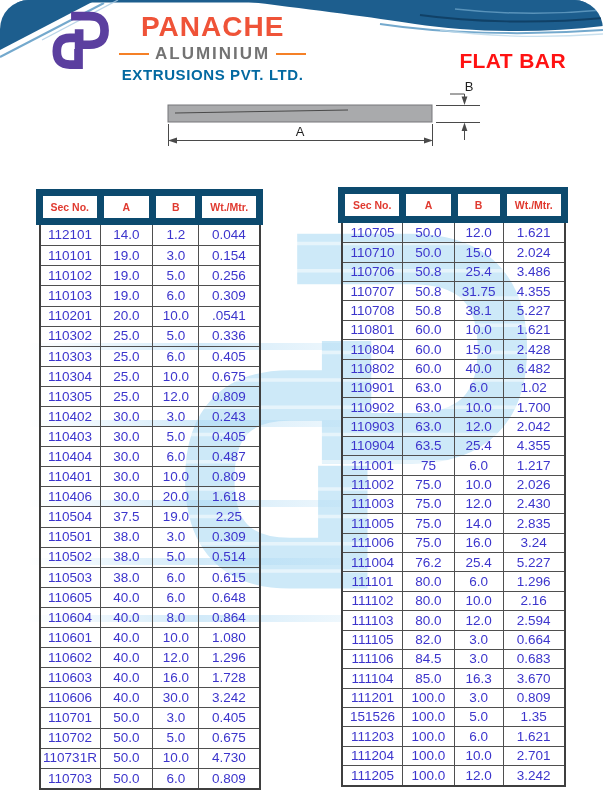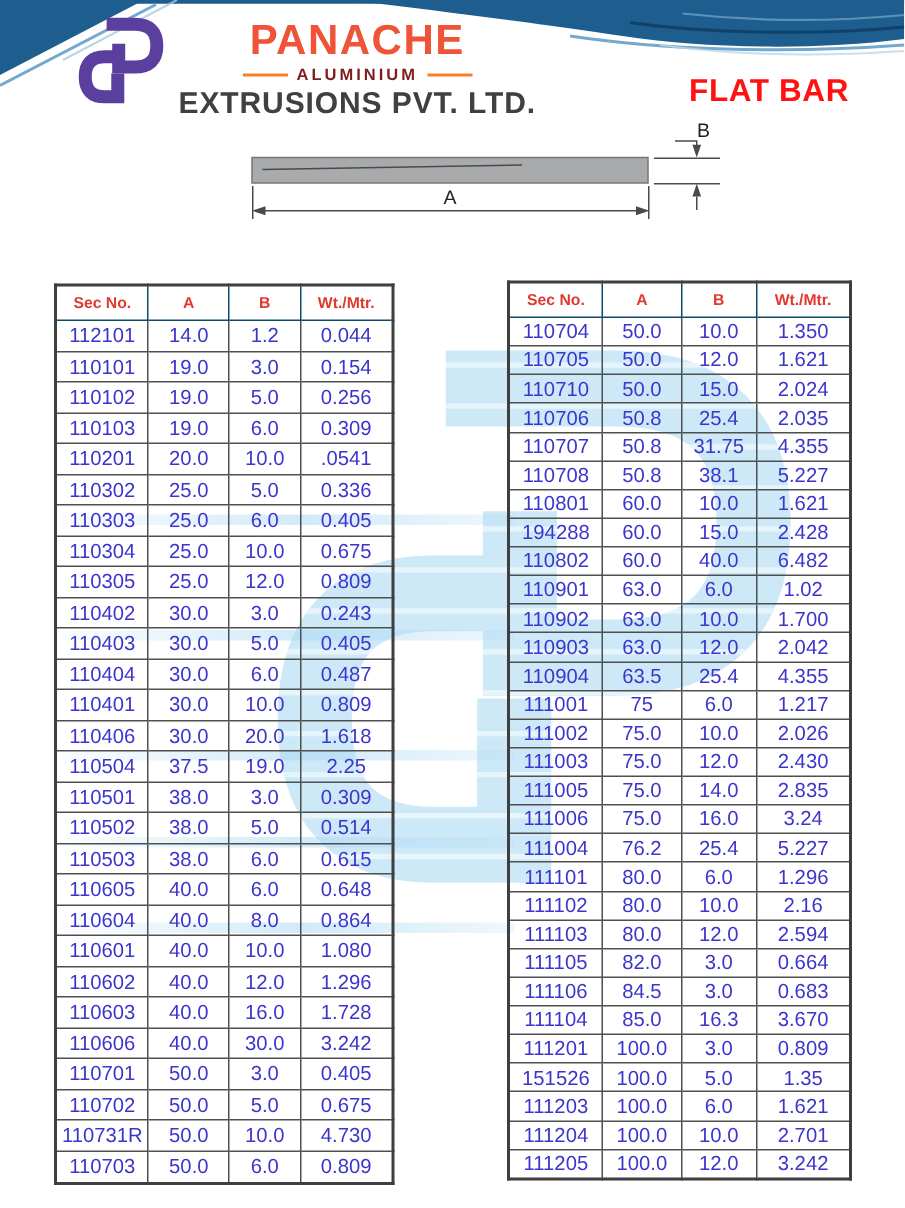--- a/index.html
+++ b/index.html
@@ -1,49 +1,49 @@
 <!DOCTYPE html>
 <html><head>
 <meta charset="utf-8">
 <style>
   html,body { margin:0; padding:0; background:#ffffff; }
   .page {
     position:relative; width:603px; height:805px; overflow:hidden;
-    background:#ffffff; font-family:"Liberation Sans", sans-serif;
+    background:#ffffff; font-family:"Liberation Sans", sans-serif;border-radius:29px;
   }
   
   .top-wave { position:absolute; top:0; left:0; z-index:3; }
   
   .brand { position:absolute; top:8px; left:50px; display:flex; gap:7px; z-index:4; }
   .brand-mark { width:62px; height:66px; }
   .brand-text { display:flex; flex-direction:column; align-items:center; padding-top:5px; }
   .brand-name { font-size:28px; font-weight:bold; color:#ef5338; letter-spacing:1px; line-height:1; }
   .alu-row { display:flex; align-items:center; gap:6px; margin-top:3px; }
   .alu-rule { width:30px; height:2px; background:#f58026; }
-  .alu-text { font-size:11px; font-weight:bold; letter-spacing:2px; color:#7f1d1d; }
-  .brand-line3 { font-size:20px; font-weight:bold; color:#404040; letter-spacing:0.6px; margin-top:2px; }
+  .alu-text { font-size:17px; font-weight:bold; letter-spacing:2px; color:#737373; }
+  .brand-line3 { font-size:15px; font-weight:bold; color:#0369a1; letter-spacing:0.6px; margin-top:2px; }
   
   .page-title { position:absolute; top:49px; right:37px; z-index:4;
     font-size:21px; font-weight:bold; color:#ff1212; letter-spacing:0.4px; }
   
   .diagram { position:absolute; left:148px; top:80px; z-index:2; }
   .dim-line { stroke:#4a4a4a; stroke-width:1; fill:none; }
   .dim-arrow { fill:#4a4a4a; stroke:none; }
   .dim-label { font-family:"Liberation Sans", sans-serif; font-size:13px; fill:#1f1f1f; }
   
   .watermark { position:absolute; left:168px; top:220px; width:380px; height:390px; z-index:0; }
   .streak { position:absolute; left:28px; width:315px; height:7px; z-index:0;
     background:linear-gradient(to right, rgba(173,217,244,0), rgba(173,217,244,0.55) 55%, rgba(173,217,244,0.2)); }
   
   .spec-table { position:absolute; z-index:1; border-collapse:collapse; table-layout:fixed;
     background:transparent; border:2px solid #3f3f3f; }
   .spec-table.left  { left:36px;  top:189px; width:227px; height:601px; }
   .spec-table.right { left:338px; top:187px; width:230px; height:600px; }
   .spec-table th { color:#e03a30; font-size:10.5px; font-weight:bold; height:22px;
-    border:1px solid #0c4a6e; text-align:center; padding:0; }
+    border:7px solid #0c4a6e; text-align:center; padding:0; }
   .spec-table td { color:#3c35cc; font-size:13.5px; text-align:center;
     border:1px solid #4f4f4f; padding:0; line-height:1; }
 </style>
 </head>
 <body>
 
 <div class="page">
 
   <svg class="top-wave" width="603" height="58" viewBox="0 0 603 58">
     <rect x="0" y="0" width="603" height="2.5" fill="#1d5e8e"></rect>
@@ -326,63 +326,57 @@
     <thead>
       <tr>
           <th>Sec No.</th>
           <th>A</th>
           <th>B</th>
           <th>Wt./Mtr.</th>
         </tr>
     </thead>
     <tbody>
         <tr>
-          <td>110704</td>
-          <td>50.0</td>
-          <td>10.0</td>
-          <td>1.350</td>
-        </tr>
-        <tr>
           <td>110705</td>
           <td>50.0</td>
           <td>12.0</td>
           <td>1.621</td>
         </tr>
         <tr>
           <td>110710</td>
           <td>50.0</td>
           <td>15.0</td>
           <td>2.024</td>
         </tr>
         <tr>
           <td>110706</td>
           <td>50.8</td>
           <td>25.4</td>
-          <td>2.035</td>
+          <td>3.486</td>
         </tr>
         <tr>
           <td>110707</td>
           <td>50.8</td>
           <td>31.75</td>
           <td>4.355</td>
         </tr>
         <tr>
           <td>110708</td>
           <td>50.8</td>
           <td>38.1</td>
           <td>5.227</td>
         </tr>
         <tr>
           <td>110801</td>
           <td>60.0</td>
           <td>10.0</td>
           <td>1.621</td>
         </tr>
         <tr>
-          <td>194288</td>
+          <td>110804</td>
           <td>60.0</td>
           <td>15.0</td>
           <td>2.428</td>
         </tr>
         <tr>
           <td>110802</td>
           <td>60.0</td>
           <td>40.0</td>
           <td>6.482</td>
         </tr>

